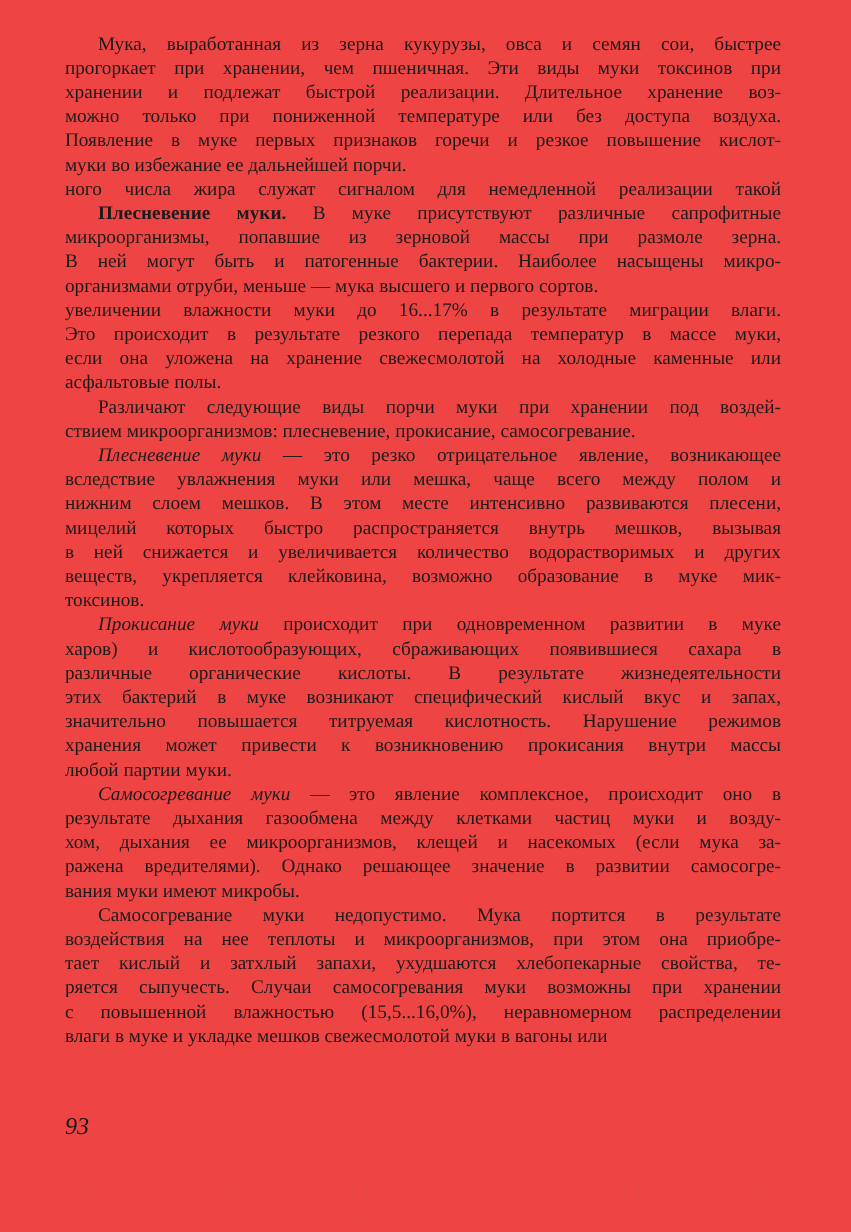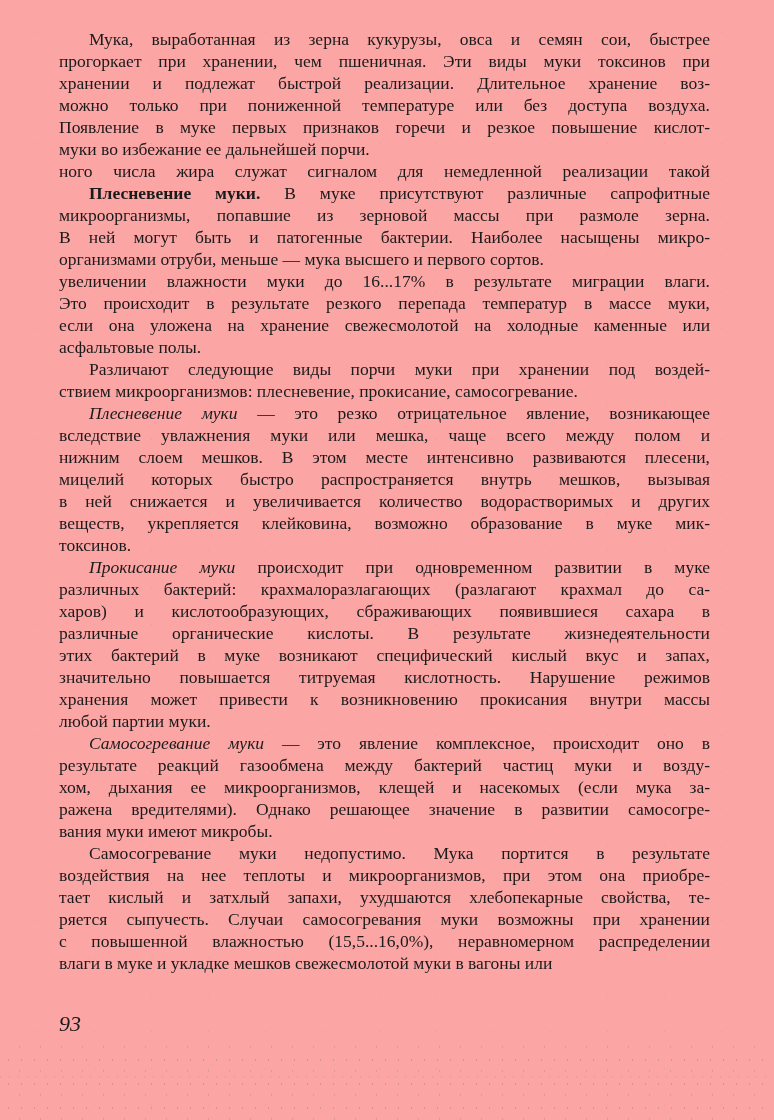--- a/index.html
+++ b/index.html
@@ -1,20 +1,20 @@
 <!DOCTYPE html>
 <html><head>
 <meta charset="utf-8">
 <style>
   html, body { margin: 0; padding: 0; }
   .page {
     position: relative;
     width: 774px;
     height: 1120px;
-    background: #fca5a5;
+    background: #ef4444;
     font-family: "Liberation Serif", serif;
     color: #1b1b1b;
     overflow: hidden;
   }
   
   .page::before {
     content: "";
     position: absolute;
     inset: 0;
     background-image:
@@ -106,31 +106,30 @@
         <div class="line indent"><span class="lead-italic">Плесневение муки</span> — это резко отрицательное явление, возникающее</div>
         <div class="line">вследствие увлажнения муки или мешка, чаще всего между полом и</div>
         <div class="line">нижним слоем мешков. В этом месте интенсивно развиваются плесени,</div>
         <div class="line">мицелий которых быстро распространяется внутрь мешков, вызывая</div>
         <div class="line">в ней снижается и увеличивается количество водорастворимых и других</div>
         <div class="line">веществ, укрепляется клейковина, возможно образование в муке мик-</div>
         <div class="line plast">токсинов.</div>
       </div>
       <div class="para">
         <div class="line indent"><span class="lead-italic">Прокисание муки</span> происходит при одновременном развитии в муке</div>
-        <div class="line">различных бактерий: крахмалоразлагающих (разлагают крахмал до са-</div>
         <div class="line">харов) и кислотообразующих, сбраживающих появившиеся сахара в</div>
         <div class="line">различные органические кислоты. В результате жизнедеятельности</div>
         <div class="line">этих бактерий в муке возникают специфический кислый вкус и запах,</div>
         <div class="line">значительно повышается титруемая кислотность. Нарушение режимов</div>
         <div class="line">хранения может привести к возникновению прокисания внутри массы</div>
         <div class="line plast">любой партии муки.</div>
       </div>
       <div class="para">
         <div class="line indent"><span class="lead-italic">Самосогревание муки</span> — это явление комплексное, происходит оно в</div>
-        <div class="line">результате реакций газообмена между бактерий частиц муки и возду-</div>
+        <div class="line">результате дыхания газообмена между клетками частиц муки и возду-</div>
         <div class="line">хом, дыхания ее микроорганизмов, клещей и насекомых (если мука за-</div>
         <div class="line">ражена вредителями). Однако решающее значение в развитии самосогре-</div>
         <div class="line plast">вания муки имеют микробы.</div>
       </div>
       <div class="para">
         <div class="line indent">Самосогревание муки недопустимо. Мука портится в результате</div>
         <div class="line">воздействия на нее теплоты и микроорганизмов, при этом она приобре-</div>
         <div class="line">тает кислый и затхлый запахи, ухудшаются хлебопекарные свойства, те-</div>
         <div class="line">ряется сыпучесть. Случаи самосогревания муки возможны при хранении</div>
         <div class="line">с повышенной влажностью (15,5...16,0%), неравномерном распределении</div>

